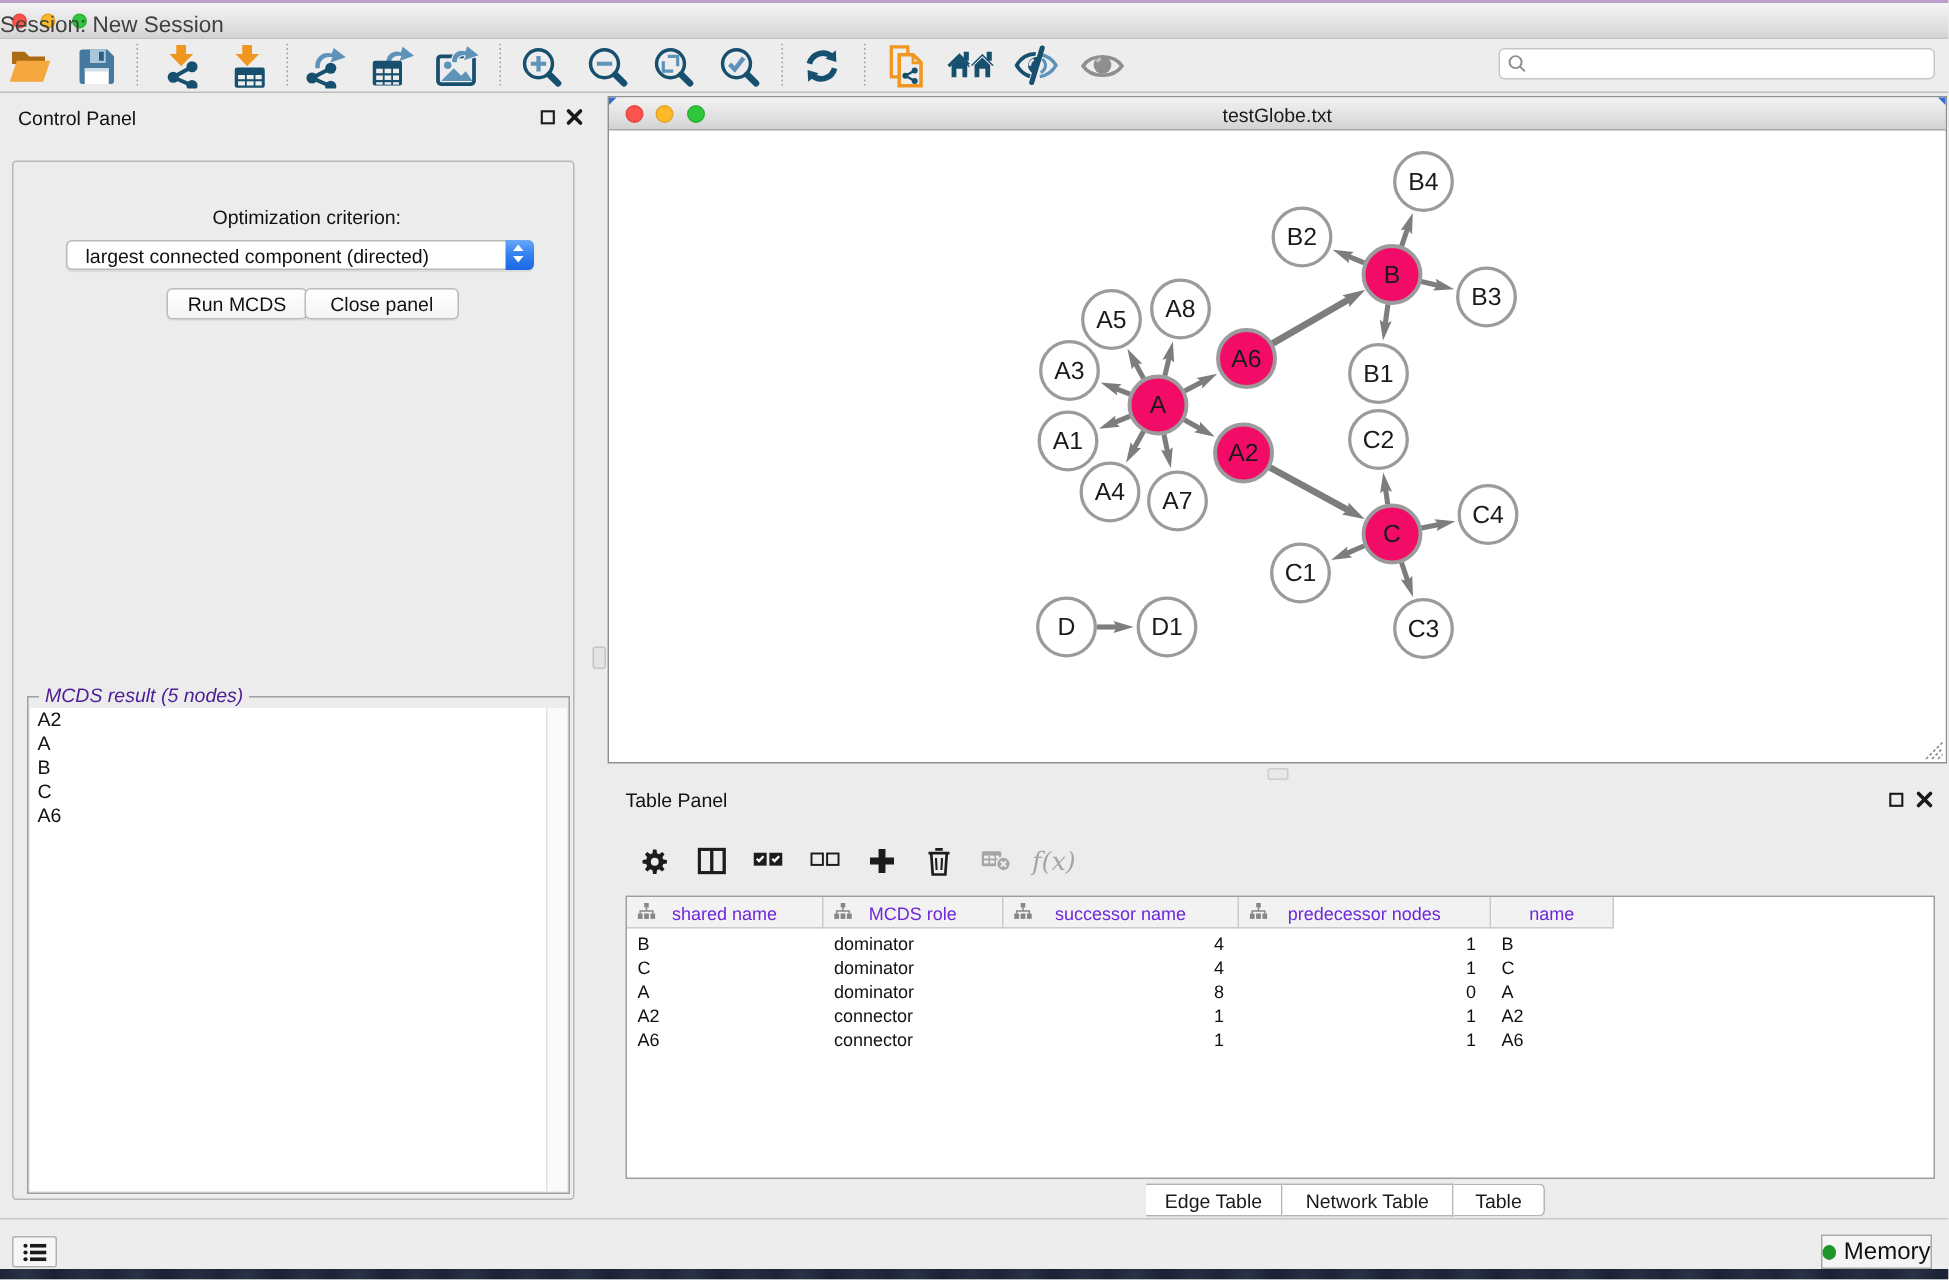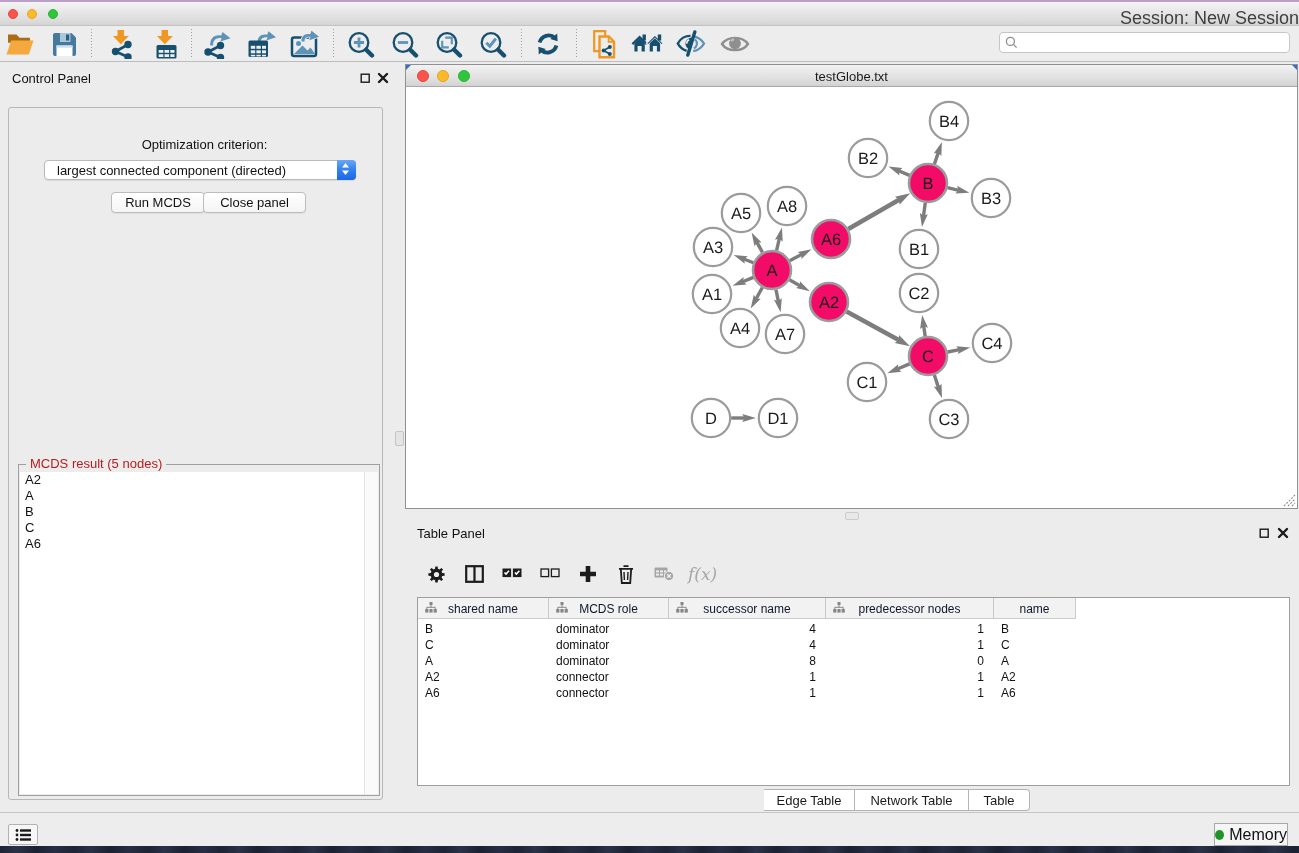--- a/index.html
+++ b/index.html
@@ -12,21 +12,21 @@
   #desktop-top { left:0; top:0; width:1299px; height:2px; background:#bb9fca; }
   #desktop-bottom { left:0; top:846px; width:1299px; height:7px; background:repeating-linear-gradient(90deg,#1d2436 0px,#2a3248 17px,#1a2132 36px,#272e44 55px,#1d2436 74px); }
 
   
   #titlebar { left:0; top:2px; width:1299px; height:24px; background:linear-gradient(#f4f4f4,#dcdcdc 80%,#d3d3d3); border-bottom:1px solid #c3c3c3; }
   .tl { position:absolute; border-radius:50%; }
   #titlebar .tl { width:10px; height:10px; top:7px; }
   .tl.red { background:#fb544d; border:0.5px solid #e2463f; }
   .tl.yellow { background:#fdb928; border:0.5px solid #e0a623; }
   .tl.green { background:#2fc63c; border:0.5px solid #2bb137; }
-  #main-title { width:100%; text-align:right; top:6px; font-size:18px; color:#3f3f3f; }
+  #main-title { width:100%; text-align:left; top:6px; font-size:15px; color:#3f3f3f; }
 
   
   #toolbar { left:0; top:26px; width:1299px; height:36px; background:#ededed; border-bottom:1px solid #bdbdbd; }
   .tb-btn { position:absolute; top:3px; width:36px; height:30px; display:flex; align-items:center; justify-content:center; }
   .tb-sep { position:absolute; top:3px; width:1px; height:28px; background-image:linear-gradient(#9f9f9f 33%, rgba(0,0,0,0) 0%); background-size:1px 3px; }
   #search-box { left:999px; top:6px; width:291px; height:21px; background:#fff; border:1px solid #c6c6c6; border-radius:4px; display:flex; align-items:center; padding-left:5px; }
   #search-box svg { flex:0 0 auto; }
   #search-input { border:none; outline:none; flex:1; font-size:12px; height:17px; background:transparent; padding-left:3px; }
 
   
@@ -48,21 +48,21 @@
   #cp-tabs .seg:nth-child(4) { width:59px; }
   #cp-body { position:absolute; left:8px; top:44px; width:375px; height:693px; border:1px solid #b7b7b7; border-radius:3px; background:#ececec; }
   #opt-label { position:absolute; left:9px; top:29px; width:100%; text-align:center; font-size:13px; color:#111; }
   #combo { position:absolute; left:35px; top:52px; width:312px; height:20px; background:#fff; border:1px solid #b9b9b9; border-radius:4px; box-shadow:0 1px 1px rgba(0,0,0,0.08); }
   #combo-text { position:absolute; left:12px; top:2px; font-size:13px; color:#111; }
   #combo-cap { position:absolute; right:-1px; top:-1px; width:19px; height:20px; background:linear-gradient(#69a7f8,#3584f1 45%,#1c67e4); border-radius:0 4px 4px 0; }
   .btn { position:absolute; height:21px; background:linear-gradient(#ffffff,#f4f4f4); border:1px solid #bcbcbc; border-radius:4px; font-size:13px; color:#111; display:flex; align-items:center; justify-content:center; box-shadow:0 1px 1px rgba(0,0,0,0.06); }
   #btn-run { left:102px; top:84px; width:94px; }
   #btn-close-panel { left:194px; top:84px; width:103px; }
   #result-group { position:absolute; left:9px; top:356px; width:362px; height:332px; border:1px solid #9f9f9f; }
-  #result-title { position:absolute; left:7px; top:-9px; background:#ececec; padding:0 4px; font-size:13px; color:#b91c1c; }
+  #result-title { position:absolute; left:7px; top:-9px; background:#ececec; padding:0 4px; font-size:13px; color:#4c1d95;font-style:italic; }
   #result-list { position:absolute; left:1px; top:7px; width:358px; height:322px; background:#fff; }
   .result-item { font-size:13px; color:#111; padding:0 0 0 5px; line-height:16px; }
   #result-scroll { position:absolute; right:1px; top:7px; width:14px; height:322px; background:#fafafa; border-left:1px solid #e3e3e3; }
 
   
   #v-split-handle { left:395px; top:431px; width:9px; height:15px; background:#e4e4e4; border:1px solid #c4c4c4; border-radius:2px; }
   #h-split-handle { left:845px; top:512px; width:14px; height:8px; background:#e8e8e8; border:1px solid #cccccc; border-radius:2px; }
 
   
   #net-window { left:405px; top:64px; width:893px; height:445px; border:1px solid #909090; background:#fff; }
@@ -76,21 +76,21 @@
 
   
   #table-panel { left:405px; top:517px; width:894px; height:295px; }
   #tp-title { position:absolute; left:12px; top:9px; font-size:13px; color:#111; }
   #tp-float { left:1259px; top:528px; }
   #tp-close { left:1277px; top:527px; }
   #tp-toolbar { position:absolute; left:12px; top:38px; width:870px; height:38px; display:flex; align-items:center; }
   .tp-btn { width:38px; height:30px; display:flex; align-items:center; justify-content:center; }
   #tp-table { position:absolute; left:12px; top:80px; width:873px; height:189px; background:#fff; border:1px solid #9e9e9e; }
   #tp-header { position:absolute; left:0; top:0; height:21px; display:flex; background:#f2f2f2; border-bottom:1px solid #cccccc; }
-  .th { position:relative; height:21px; border-right:1px solid #c9c9c9; display:flex; align-items:center; justify-content:center; font-size:12px; color:#0f172a;text-align:right; }
+  .th { position:relative; height:21px; border-right:1px solid #c9c9c9; display:flex; align-items:center; justify-content:center; font-size:12px; color:#6d28d9;text-align:right; }
   .th .org-icon { position:absolute; left:7px; top:4px; }
   #tp-rows { position:absolute; left:0; top:22px; width:100%; }
   .tr { display:flex; height:16px; }
   .td { font-size:12px; color:#111; padding:1.5px 10px 0 7px; white-space:nowrap; }
   .td.num { text-align:right; }
   #tp-tabs { left:672px; top:789px; }
   #tp-tabs .seg { font-size:13px; padding:0; }
   #tp-tabs .seg:nth-child(1) { width:92px;margin-top:33px; }
   #tp-tabs .seg:nth-child(2) { width:91px; }
   #tp-tabs .seg:nth-child(3) { width:114px; }

